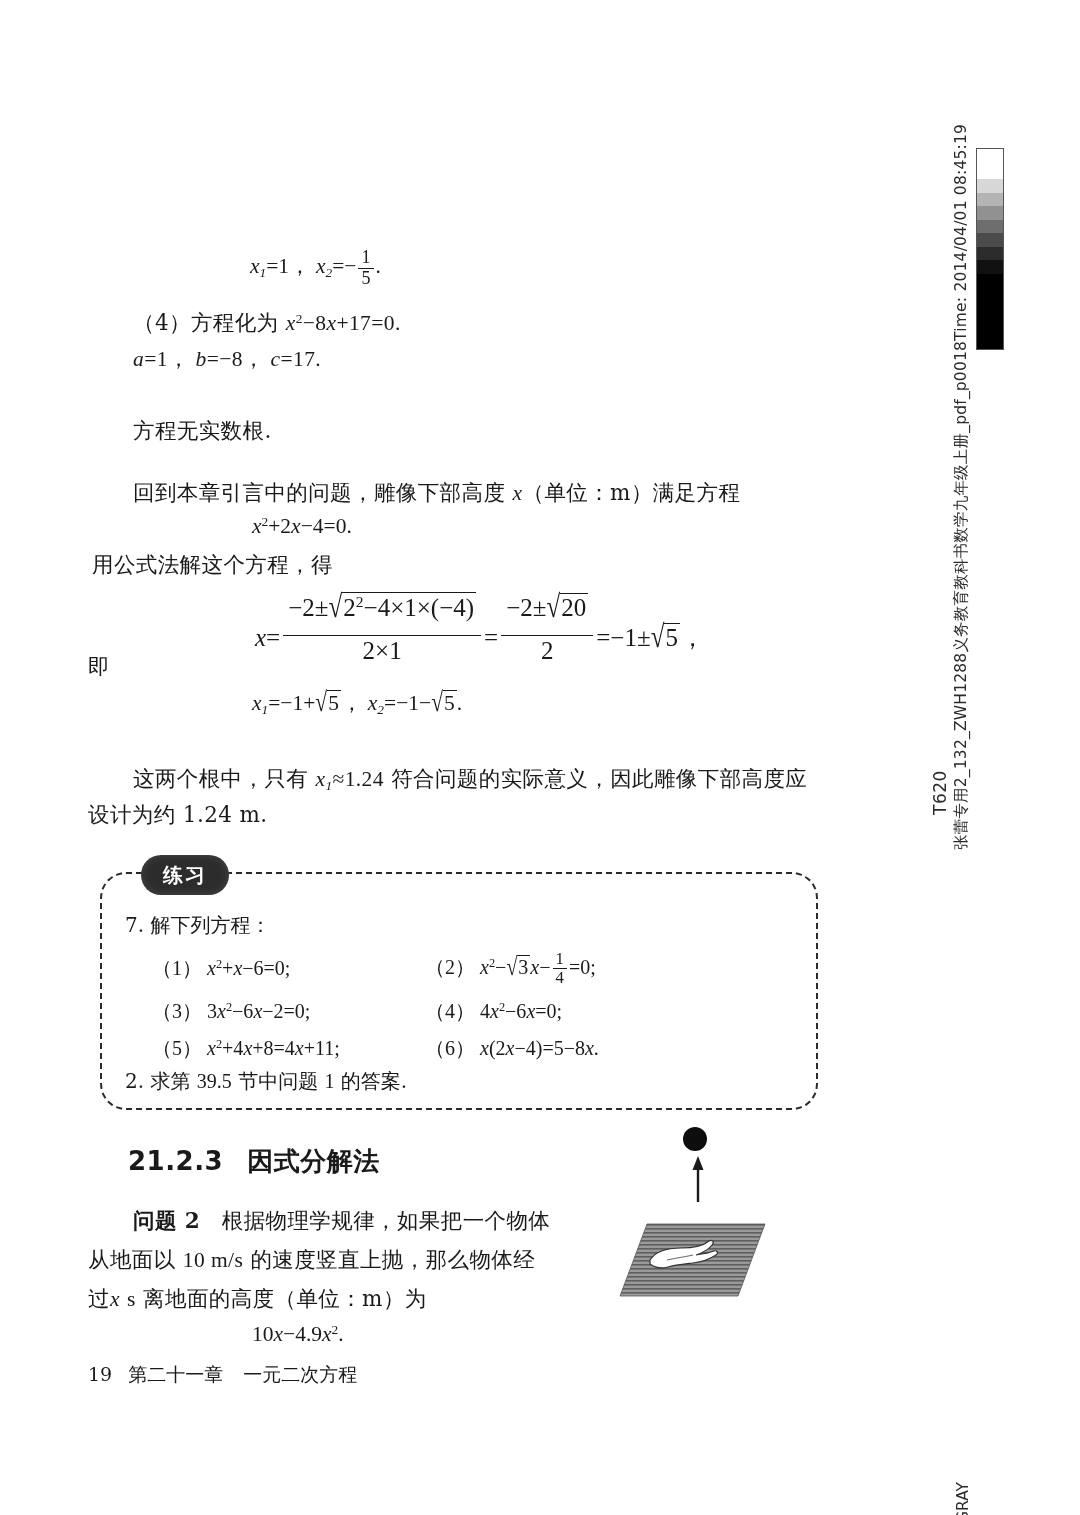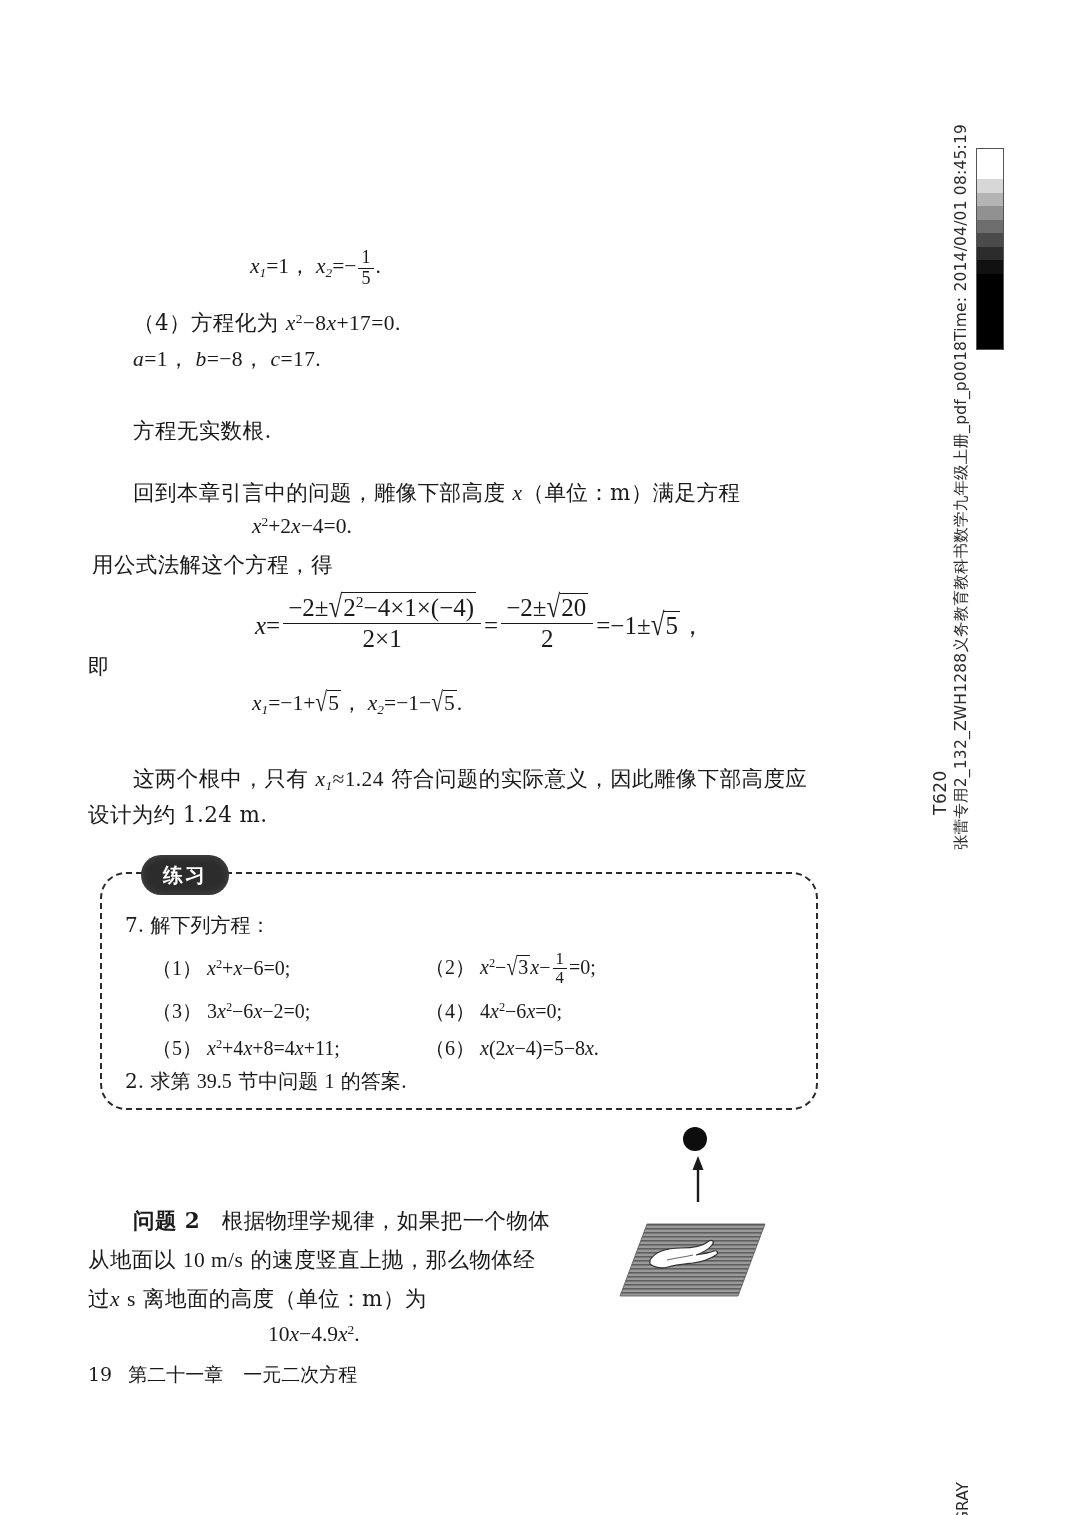--- a/index.html
+++ b/index.html
@@ -15,21 +15,21 @@
 
   
   .m{font-family:"Liberation Serif","DejaVu Serif",serif;}
   .it{font-style:italic;}
   .sub{font-size:0.62em;vertical-align:-0.28em;font-style:italic;}
   .sup{font-size:0.62em;vertical-align:0.55em;}
   .frac{display:inline-block;vertical-align:-0.48em;text-align:center;line-height:1.08;margin:0 2px;}
   .frac .num{display:block;border-bottom:1.3px solid #1a1a1a;padding:0 3px;font-size:0.84em;}
   .frac .den{display:block;padding:0 3px;font-size:0.84em;}
   .bigfrac{display:inline-block;vertical-align:-0.52em;text-align:center;line-height:1.12;margin:0 3px;}
-  .bigfrac .num{display:block;border-bottom:1.5px solid #1a1a1a;padding:0 5px 1px;}
+  .bigfrac .num{display:block;border-bottom:1.5px solid #1a1a1a;padding:0 5px 13px;}
   .bigfrac .den{display:block;padding:1px 5px 0;}
   .sqrt{display:inline-block;position:relative;white-space:nowrap;}
   .sqrt>.rad{display:inline-block;transform:scaleY(1.28) translateY(-1px);margin-right:1px;}
   .sqrt>.body{display:inline-block;border-top:1.3px solid #1a1a1a;padding:0 2px 0 1px;margin-left:-1px;}
 
   
   .cn{font-family:"DejaVu Serif","Liberation Serif",serif;}
   .para{position:absolute;font-size:21.5px;letter-spacing:0.4px;white-space:nowrap;}
   .disp{position:absolute;font-size:21.5px;white-space:nowrap;}
 
@@ -190,31 +190,34 @@
     （5）&nbsp;<span class="it">x</span><span class="sup">2</span>+4<span class="it">x</span>+8=4<span class="it">x</span>+11;
   </div>
   <div class="ex-line m" style="left:425px;top:1035px;">
     （6）&nbsp;<span class="it">x</span>(2<span class="it">x</span>−4)=5−8<span class="it">x</span>.
   </div>
 
   <div class="ex-line cn" style="left:125px;top:1068px;">
     2. 求第&nbsp;<span class="m">39.5</span>&nbsp;节中问题&nbsp;<span class="m">1</span>&nbsp;的答案.
   </div>
 
+  <div id="section-heading">
+    <span class="num">21.2.3</span><span class="cn">因式分解法</span>
+  </div>
 
   <div class="para cn" style="left:133px;top:1206px;">
     <b>问题 2</b>&nbsp;&nbsp;&nbsp;根据物理学规律，如果把一个物体
   </div>
   <div class="para cn" style="left:88px;top:1245px;">
     从地面以&nbsp;<span class="m">10 m/s</span>&nbsp;的速度竖直上抛，那么物体经
   </div>
   <div class="para cn" style="left:88px;top:1284px;">
     过<span class="m it">x</span>&nbsp;<span class="m">s</span>&nbsp;离地面的高度（单位：m）为
   </div>
-  <div class="disp m" style="left:252px;top:1322px;margin-left:16px;">
+  <div class="disp m" style="left:252px;top:1322px;">
     10<span class="it">x</span>−4.9<span class="it">x</span><span class="sup">2</span>.
   </div>
 
   <div id="illustration">
     <svg width="195" height="185" viewBox="0 0 195 185" xmlns="http://www.w3.org/2000/svg">
       <defs>
         <pattern id="hatch" width="4" height="4" patternUnits="userSpaceOnUse">
           <rect width="4" height="4" fill="#9a9a9a"></rect>
           <rect width="4" height="1.6" y="0" fill="#5f5f5f"></rect>
         </pattern>

